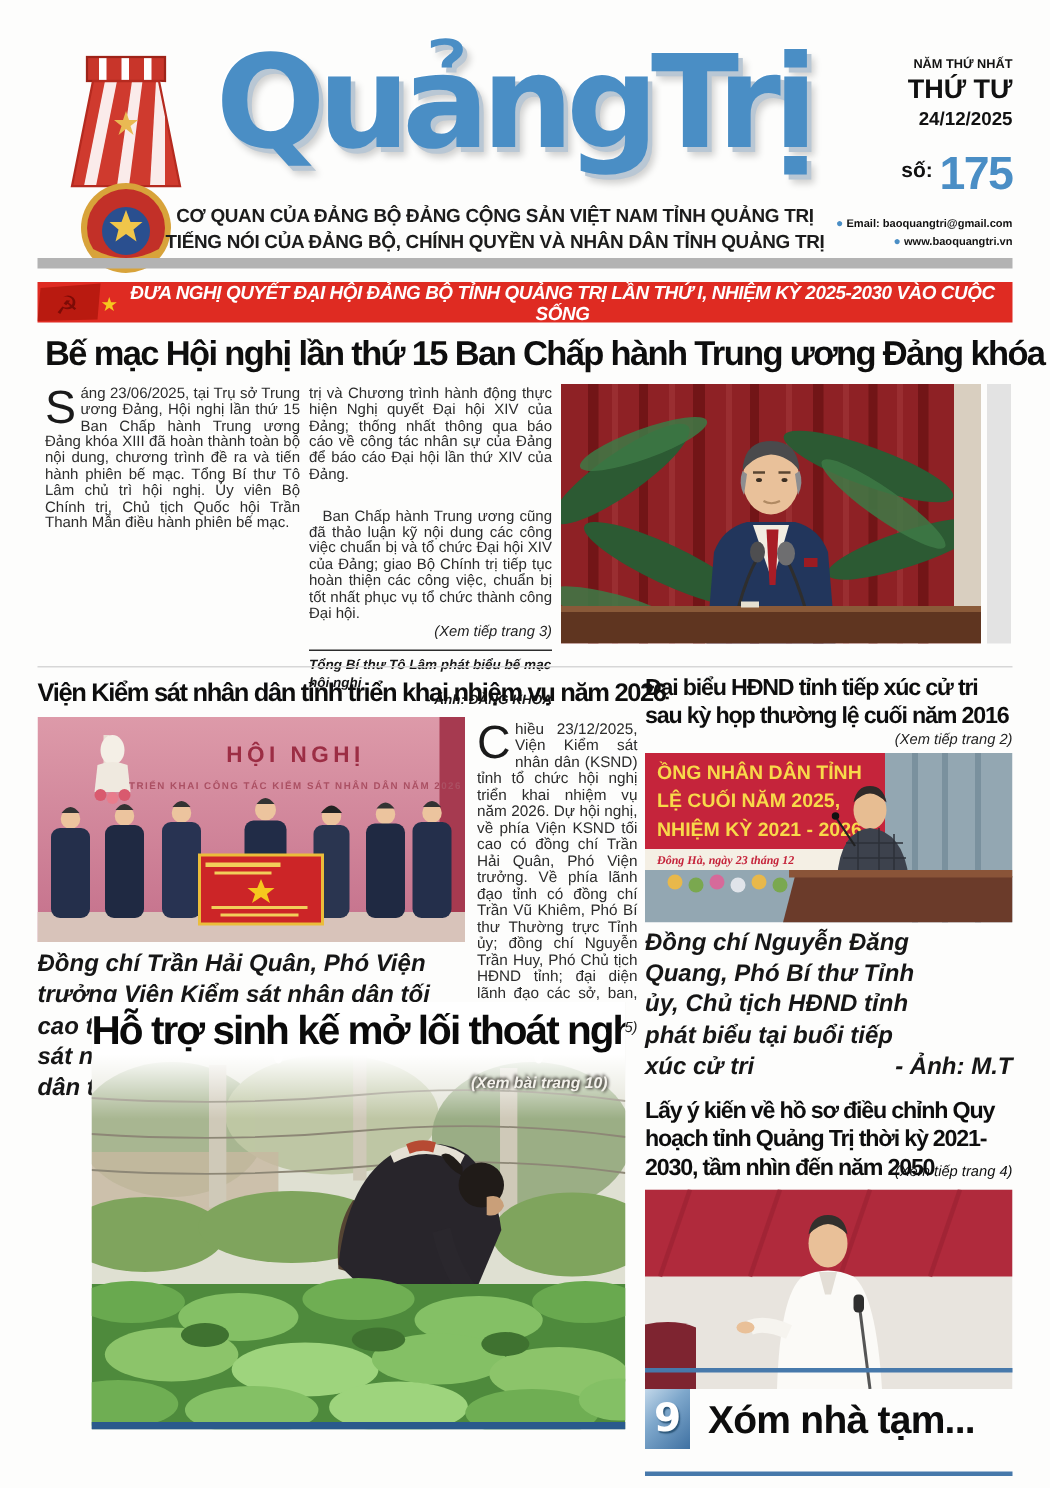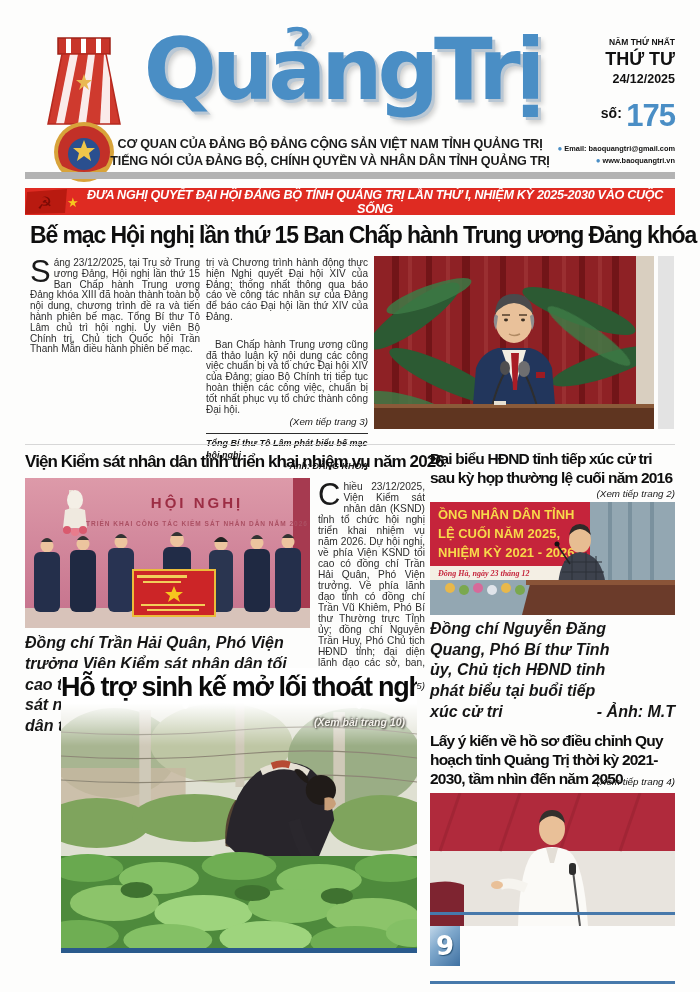--- a/index.html
+++ b/index.html
@@ -134,21 +134,21 @@
       <polygon points="2,4 42,1 40,25 0,26" fill="#b91a10"></polygon>
       <text x="12" y="21" font-size="17" fill="#7c0b06" font-family="DejaVu Sans">☭</text>
       <text x="42" y="19" font-size="13" fill="#f6c71e" font-family="DejaVu Sans">★</text>
     </svg>
     <div class="banner-text">ĐƯA NGHỊ QUYẾT ĐẠI HỘI ĐẢNG BỘ TỈNH QUẢNG TRỊ LẦN THỨ I, NHIỆM KỲ 2025-2030 VÀO CUỘC SỐNG</div>
   </div>
 
   <div class="abs h-lead" style="left:30px;top:222px;width:644px;">Bế mạc Hội nghị lần thứ 15 Ban Chấp hành Trung ương Đảng khóa XIII</div>
 
   <div class="abs body-text" style="left:30px;top:258px;width:170px;">
-    <p><span class="dropcap">S</span><span>áng 23/12/2025, tại Trụ sở Trung ương Đảng, Hội nghị lần thứ 15 Ban Chấp hành Trung ương Đảng khóa XIII đã hoàn thành toàn bộ nội dung, chương trình đề ra và tiến hành phiên bế mạc. Tổng Bí thư Tô Lâm chủ trì hội nghị. Ủy viên Bộ Chính trị, Chủ tịch Quốc hội Trần Thanh Mẫn điều hành phiên bế mạc.</span></p>
+    <p><span class="dropcap">S</span><span>áng 23/06/2025, tại Trụ sở Trung ương Đảng, Hội nghị lần thứ 15 Ban Chấp hành Trung ương Đảng khóa XIII đã hoàn thành toàn bộ nội dung, chương trình đề ra và tiến hành phiên bế mạc. Tổng Bí thư Tô Lâm chủ trì hội nghị. Ủy viên Bộ Chính trị, Chủ tịch Quốc hội Trần Thanh Mẫn điều hành phiên bế mạc.</span></p>
   </div>
 
   <div class="abs body-text" style="left:206px;top:258px;width:162px;">
     <p>trị và Chương trình hành động thực hiện Nghị quyết Đại hội XIV của Đảng; thống nhất thông qua báo cáo về công tác nhân sự của Đảng để báo cáo Đại hội lần thứ XIV của Đảng.</p>
     <p>Ban Chấp hành Trung ương cũng đã thảo luận kỹ nội dung các công việc chuẩn bị và tổ chức Đại hội XIV của Đảng; giao Bộ Chính trị tiếp tục hoàn thiện các công việc, chuẩn bị tốt nhất phục vụ tổ chức thành công Đại hội.</p>
     <div class="jump">(Xem tiếp trang 3)</div>
     <div class="cap-rule"></div>
     <div class="caption" style="font-size:9px;">
       <span>Tổng Bí thư Tô Lâm phát biểu bế mạc hội nghị</span>
       <div style="text-align:right;">- Ảnh: ĐĂNG KHOA</div>
@@ -373,20 +373,21 @@
         <line x1="150" y1="133" x2="143" y2="78" stroke="#555" stroke-width="2"></line>
         <rect x="139" y="70" width="7" height="12" rx="3" fill="#2e2e2e"></rect>
       </g>
     </svg>
 
   </div>
 
   <div class="abs blue-rule" style="left:430px;top:912px;width:245px;"></div>
   <div class="abs teaser-row" style="left:430px;top:926px;width:245px;">
     <div class="page-badge">9</div>
+    <div class="teaser-title">Xóm nhà tạm...</div>
   </div>
   <div class="abs blue-rule" style="left:430px;top:981px;width:245px;"></div>
 
   <div class="abs feature" style="left:25px;top:668px;width:356px;height:285px;margin-left:36px;">
     <svg class="photo-svg" viewBox="0 0 400 285" preserveAspectRatio="none">
       <rect width="400" height="285" fill="#dfe0d2"></rect>
       <g opacity="0.85">
         <ellipse cx="60" cy="85" rx="70" ry="45" fill="#9fae86"></ellipse>
         <ellipse cx="180" cy="75" rx="80" ry="40" fill="#b9c29c"></ellipse>
         <ellipse cx="330" cy="90" rx="75" ry="50" fill="#8fa578"></ellipse>

